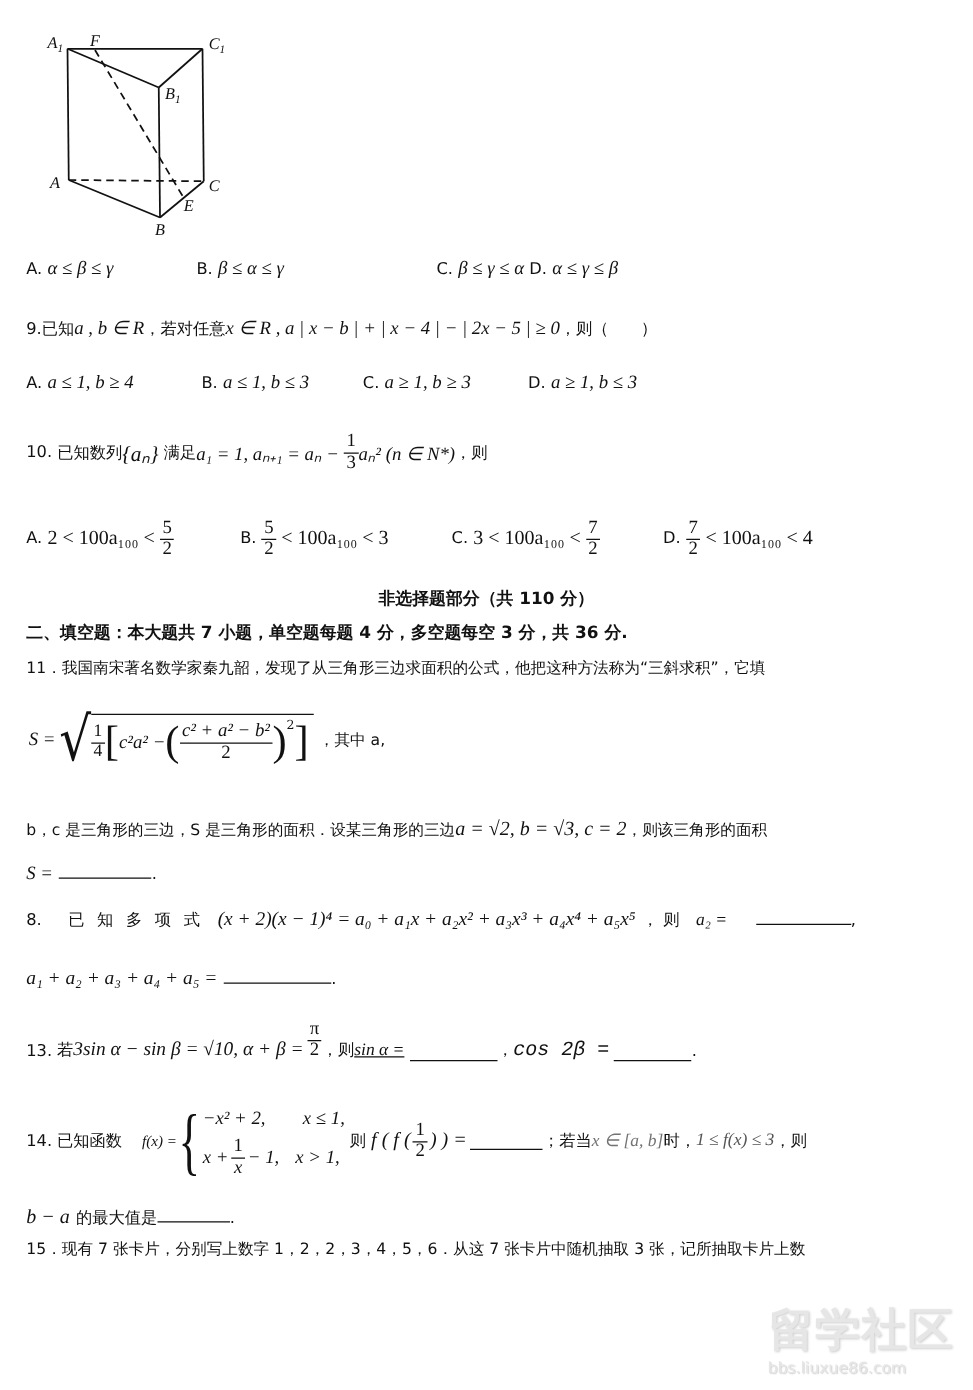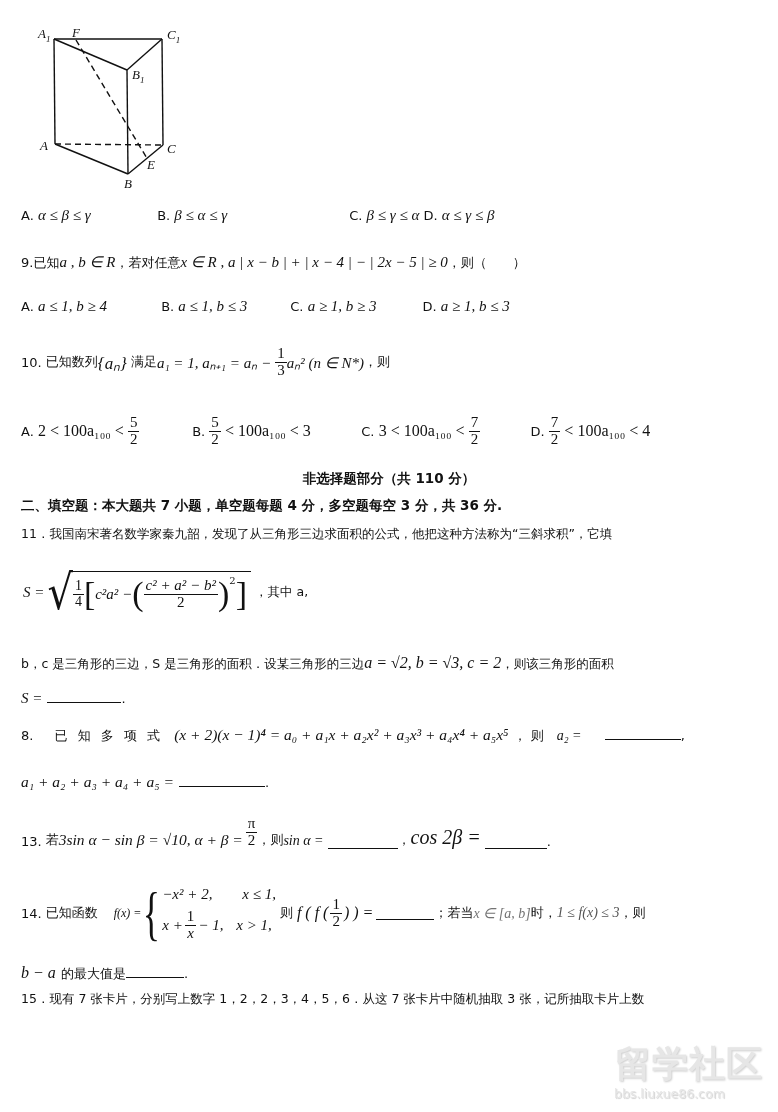--- a/index.html
+++ b/index.html
@@ -143,24 +143,24 @@
 
 <div class="abs" style="left:21px;top:816px;display:flex;align-items:flex-end;">
   <span class="cn" style="font-size:13px;">13.</span>
   <span class="cn" style="font-size:13px;margin-left:4px;">若</span>
   <span class="m" style="font-size:15.5px;">3sin α − sin β = √10, α + β =</span>
   <span class="frac" style="margin-left:3px;">
       <span class="num">π</span>
       <span class="den">2</span>
     </span>
   <span class="cn" style="font-size:13px;">，则</span>
-  <span class="m" style="font-size:14px;">sin α =</span>
+  <span class="m" style="font-size:14px;text-decoration:underline;">sin α =</span>
   <span class="blank" style="width:70px;margin-left:4px;"></span>
     <span class="cn">，</span>
-  <span class="m" style="font-size:20px;">cos 2β =</span>
+  <span class="m" style="font-size:16px;font-family:Liberation Mono, monospace;">cos 2β =</span>
   <span class="blank" style="width:62px;margin-left:4px;"></span>
     <span class="cn">.</span>
 </div>
 
 <div class="abs" style="left:21px;top:874px;height:78px;display:flex;align-items:center;">
   <span class="cn" style="font-size:13px;">14.</span>
   <span class="cn" style="font-size:13px;margin-left:4px;">已知函数</span>
   <span class="m" style="font-size:12px;margin-left:16px;">f(x) =</span>
   <span style="font-size:60px;font-family:'Liberation Serif',serif;line-height:1;transform:scaleX(0.6);margin:0 -4px;">{</span>
   <span style="display:inline-flex;flex-direction:column;gap:6px;">

